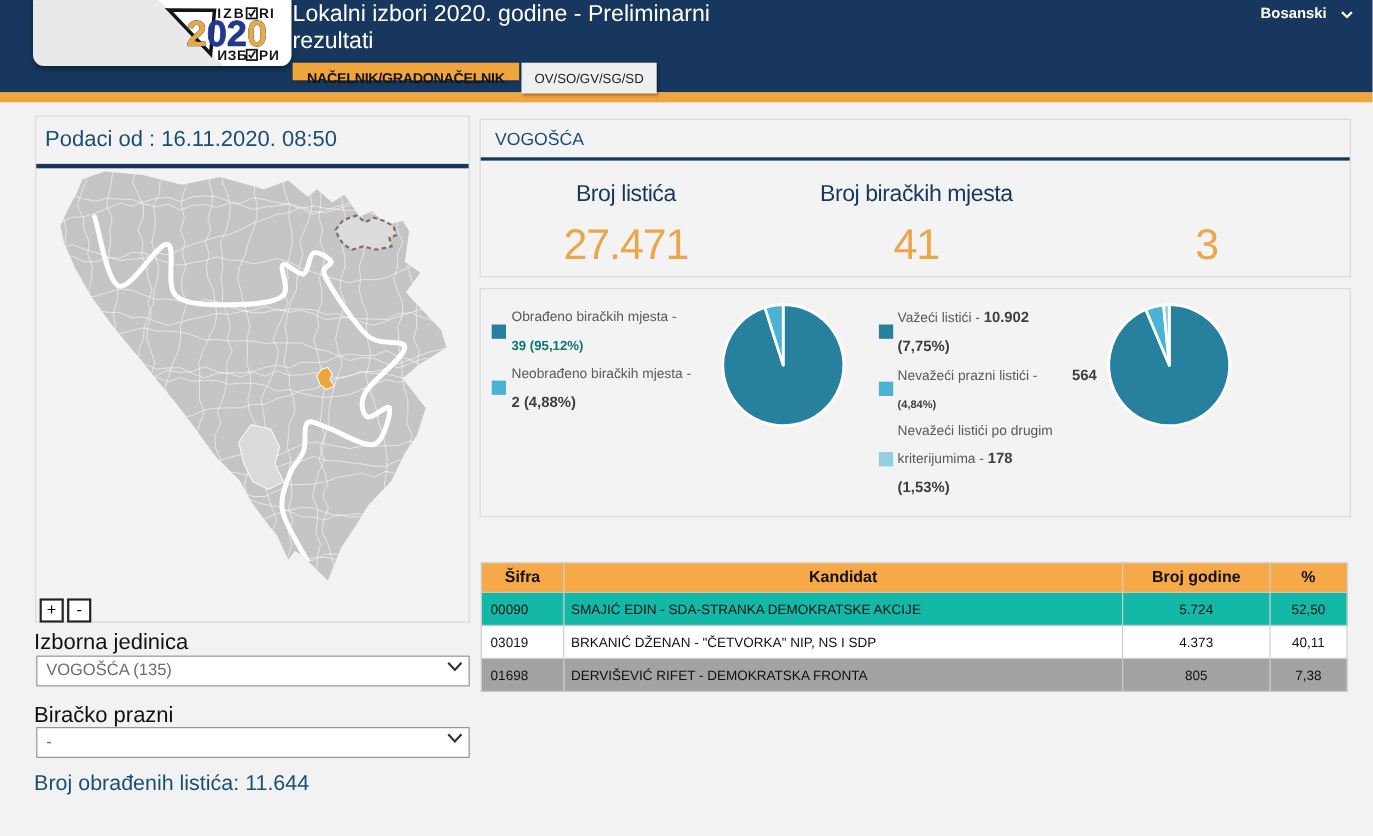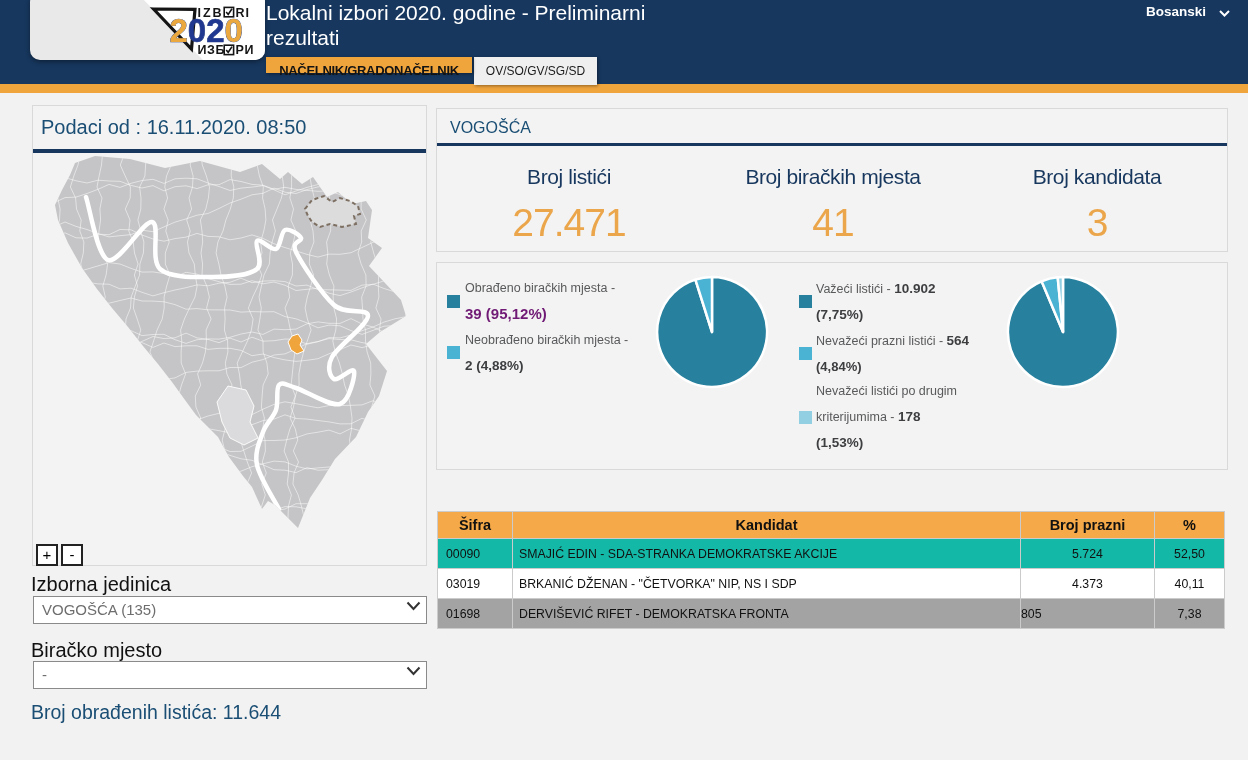--- a/index.html
+++ b/index.html
@@ -97,83 +97,82 @@
 <polygon points="260.0,182.0 266.0,180.0 270.0,186.0 268.0,191.0 272.0,197.0 265.0,200.0 259.0,196.0 256.0,188.0" fill="#f0a43c" stroke="#fff" stroke-width="1"></polygon>
 </svg></div>
 <div class="abs" style="left:36px;top:544px;width:22px;height:22px;background:#fff;border:2px solid #222;font-size:15px;text-align:center;line-height:18px;">+</div>
 <div class="abs" style="left:61px;top:544px;width:22px;height:22px;background:#fff;border:2px solid #222;font-size:15px;text-align:center;line-height:18px;">-</div>
 
 <div class="abs" style="left:31px;top:573px;font-size:20px;color:#111;">Izborna jedinica</div>
 <div class="abs" style="left:33px;top:596px;width:394px;height:28px;background:#fff;border:1px solid #8a8a8a;font-size:15px;color:#6e6e6e;line-height:26px;padding-left:8px;">VOGOŠĆA (135)</div>
 <svg class="abs" style="left:406px;top:601px;" width="15" height="10" viewBox="0 0 15 10">
       <polyline points="1.5,1.5 7.5,8 13.5,1.5" fill="none" stroke="#333" stroke-width="2"></polyline>
     </svg>
-<div class="abs" style="left:31px;top:639px;font-size:20px;color:#111;">Biračko mjesto</div>
+<div class="abs" style="left:31px;top:639px;font-size:20px;color:#111;">Biračko prazni</div>
 <div class="abs" style="left:33px;top:661px;width:394px;height:28px;background:#fff;border:1px solid #8a8a8a;font-size:15px;color:#6e6e6e;line-height:26px;padding-left:8px;">-</div>
 <svg class="abs" style="left:406px;top:666px;" width="15" height="10" viewBox="0 0 15 10">
       <polyline points="1.5,1.5 7.5,8 13.5,1.5" fill="none" stroke="#333" stroke-width="2"></polyline>
     </svg>
 <div class="abs" style="left:31px;top:701px;font-size:19.5px;color:#1a4e74;">Broj obrađenih listića: 11.644</div>
 
 <div class="abs" style="left:436px;top:108px;width:792px;height:144px;background:#f3f3f3;border:1px solid #d9d9d9;"></div>
 <div class="abs" style="left:450px;top:119px;font-size:16px;color:#1a4e74;">VOGOŠĆA</div>
 <div class="abs" style="left:437px;top:143px;width:790px;height:3px;background:#17375e;"></div>
-<div class="abs" style="left:437px;top:165px;width:264px;text-align:center;font-size:21px;letter-spacing:-0.4px;color:#17375e;">Broj listići</div>
+<div class="abs" style="left:437px;top:165px;width:264px;text-align:center;font-size:21px;letter-spacing:-0.4px;color:#17375e;">Broj listića</div>
 <div class="abs" style="left:701px;top:165px;width:264px;text-align:center;font-size:21px;letter-spacing:-0.4px;color:#17375e;">Broj biračkih mjesta</div>
-<div class="abs" style="left:965px;top:165px;width:264px;text-align:center;font-size:21px;letter-spacing:-0.4px;color:#17375e;">Broj kandidata</div>
 <div class="abs" style="left:437px;top:201px;width:264px;text-align:center;font-size:39px;letter-spacing:-1px;color:#eba64b;">27.471</div>
 <div class="abs" style="left:701px;top:201px;width:264px;text-align:center;font-size:39px;letter-spacing:-1px;color:#eba64b;">41</div>
 <div class="abs" style="left:965px;top:201px;width:264px;text-align:center;font-size:39px;letter-spacing:-1px;color:#eba64b;">3</div>
 
 <div class="abs" style="left:436px;top:262px;width:792px;height:208px;background:#f3f3f3;border:1px solid #d9d9d9;"></div>
 
 <div class="abs" style="left:447px;top:295px;width:13px;height:13px;background:#27809e;"></div>
-<div class="abs" style="left:465px;top:275px;font-size:12.5px;color:#58595b;line-height:26px;">Obrađeno biračkih mjesta -<br><b style="color:#701a75;font-size:15px;">39 (95,12%)</b></div>
+<div class="abs" style="left:465px;top:275px;font-size:12.5px;color:#58595b;line-height:26px;">Obrađeno biračkih mjesta -<br><b style="color:#0f766e;font-size:12px;">39 (95,12%)</b></div>
 <div class="abs" style="left:447px;top:346px;width:13px;height:13px;background:#4ab2d3;"></div>
 <div class="abs" style="left:465px;top:327px;font-size:12.5px;color:#58595b;line-height:26px;">Neobrađeno biračkih mjesta -<br><b style="color:#3d3e40;font-size:13.5px;margin-top:32px;">2 (4,88%)</b></div>
 
 <svg class="abs" style="left:652px;top:272px;" width="120" height="120" viewBox="0 0 120 120">
 <path d="M60,60 L60,5 A55,55 0 1 1 43.4,7.6 Z" fill="#27809e" stroke="#fff" stroke-width="2.5" stroke-linejoin="round"></path>
 <path d="M60,60 L43.4,7.6 A55,55 0 0 1 60,5 Z" fill="#4ab2d3" stroke="#fff" stroke-width="2.5" stroke-linejoin="round"></path>
 </svg>
 
 <div class="abs" style="left:799px;top:295px;width:13px;height:13px;background:#27809e;"></div>
 <div class="abs" style="left:816px;top:276px;font-size:12.5px;color:#58595b;line-height:26px;">Važeći listići - <b style="color:#3d3e40;font-size:13.5px;">10.902</b><br><b style="color:#3d3e40;font-size:13.5px;">(7,75%)</b></div>
 <div class="abs" style="left:799px;top:347px;width:13px;height:13px;background:#4ab2d3;"></div>
-<div class="abs" style="left:816px;top:328px;font-size:12.5px;color:#58595b;line-height:26px;">Nevažeći prazni listići - <b style="color:#3d3e40;font-size:13.5px;">564</b><br><b style="color:#3d3e40;font-size:13px;">(4,84%)</b></div>
+<div class="abs" style="left:816px;top:328px;font-size:12.5px;color:#58595b;line-height:26px;">Nevažeći prazni listići - <b style="color:#3d3e40;font-size:13.5px;margin-left:28px;">564</b><br><b style="color:#3d3e40;font-size:10px;">(4,84%)</b></div>
 <div class="abs" style="left:799px;top:411px;width:13px;height:13px;background:#92cfe3;"></div>
 <div class="abs" style="left:816px;top:378px;font-size:12.5px;color:#58595b;line-height:26px;">Nevažeći listići po drugim<br>kriterijumima - <b style="color:#3d3e40;font-size:13.5px;">178</b><br><b style="color:#3d3e40;font-size:13.5px;">(1,53%)</b></div>
 
 <svg class="abs" style="left:1003px;top:272px;" width="120" height="120" viewBox="0 0 120 120">
 <path d="M60,60 L60,5 A55,55 0 1 1 38.6,9.3 Z" fill="#27809e" stroke="#fff" stroke-width="2.5" stroke-linejoin="round"></path>
 <path d="M60,60 L38.6,9.3 A55,55 0 0 1 54.7,5.3 Z" fill="#4ab2d3" stroke="#fff" stroke-width="2.5" stroke-linejoin="round"></path>
 <path d="M60,60 L54.7,5.3 A55,55 0 0 1 60,5 Z" fill="#92cfe3" stroke="#fff" stroke-width="2.5" stroke-linejoin="round"></path>
 </svg>
 
 <table class="abs" style="left:437px;top:511px;border-collapse:collapse;font-size:12.3px;color:#111;" cellspacing="0">
 <tbody>
         <tr style="background:#f5a948;height:27px;font-weight:bold;font-size:14.5px;">
 <td style="width:75px;text-align:center;border:1.5px solid #cbcbcb;">Šifra</td>
 <td style="width:508px;text-align:center;border:1.5px solid #cbcbcb;">Kandidat</td>
-<td style="width:134px;text-align:center;border:1.5px solid #cbcbcb;">Broj prazni</td>
+<td style="width:134px;text-align:center;border:1.5px solid #cbcbcb;">Broj godine</td>
 <td style="width:70px;text-align:center;border:1.5px solid #cbcbcb;">%</td>
         </tr>
 <tr style="background:#14b8a6;height:30px;">
 <td style="padding-left:8px;border:1.5px solid #cbcbcb;">00090</td>
 <td style="padding-left:6px;border:1.5px solid #cbcbcb;">SMAJIĆ EDIN - SDA-STRANKA DEMOKRATSKE AKCIJE</td>
 <td style="text-align:center;border:1.5px solid #cbcbcb;">5.724</td>
 <td style="text-align:center;border:1.5px solid #cbcbcb;">52,50</td>
         </tr>
 <tr style="background:#ffffff;height:30px;">
 <td style="padding-left:8px;border:1.5px solid #cbcbcb;">03019</td>
 <td style="padding-left:6px;border:1.5px solid #cbcbcb;">BRKANIĆ DŽENAN - "ČETVORKA" NIP, NS I SDP</td>
 <td style="text-align:center;border:1.5px solid #cbcbcb;">4.373</td>
 <td style="text-align:center;border:1.5px solid #cbcbcb;">40,11</td>
         </tr>
 <tr style="background:#a3a3a3;height:30px;">
 <td style="padding-left:8px;border:1.5px solid #cbcbcb;">01698</td>
 <td style="padding-left:6px;border:1.5px solid #cbcbcb;">DERVIŠEVIĆ RIFET - DEMOKRATSKA FRONTA</td>
-<td style="text-align:left;border:1.5px solid #cbcbcb;">805</td>
+<td style="text-align:center;border:1.5px solid #cbcbcb;">805</td>
 <td style="text-align:center;border:1.5px solid #cbcbcb;">7,38</td>
         </tr>
 </tbody>
     </table>
 
 </div>
 </body></html>

